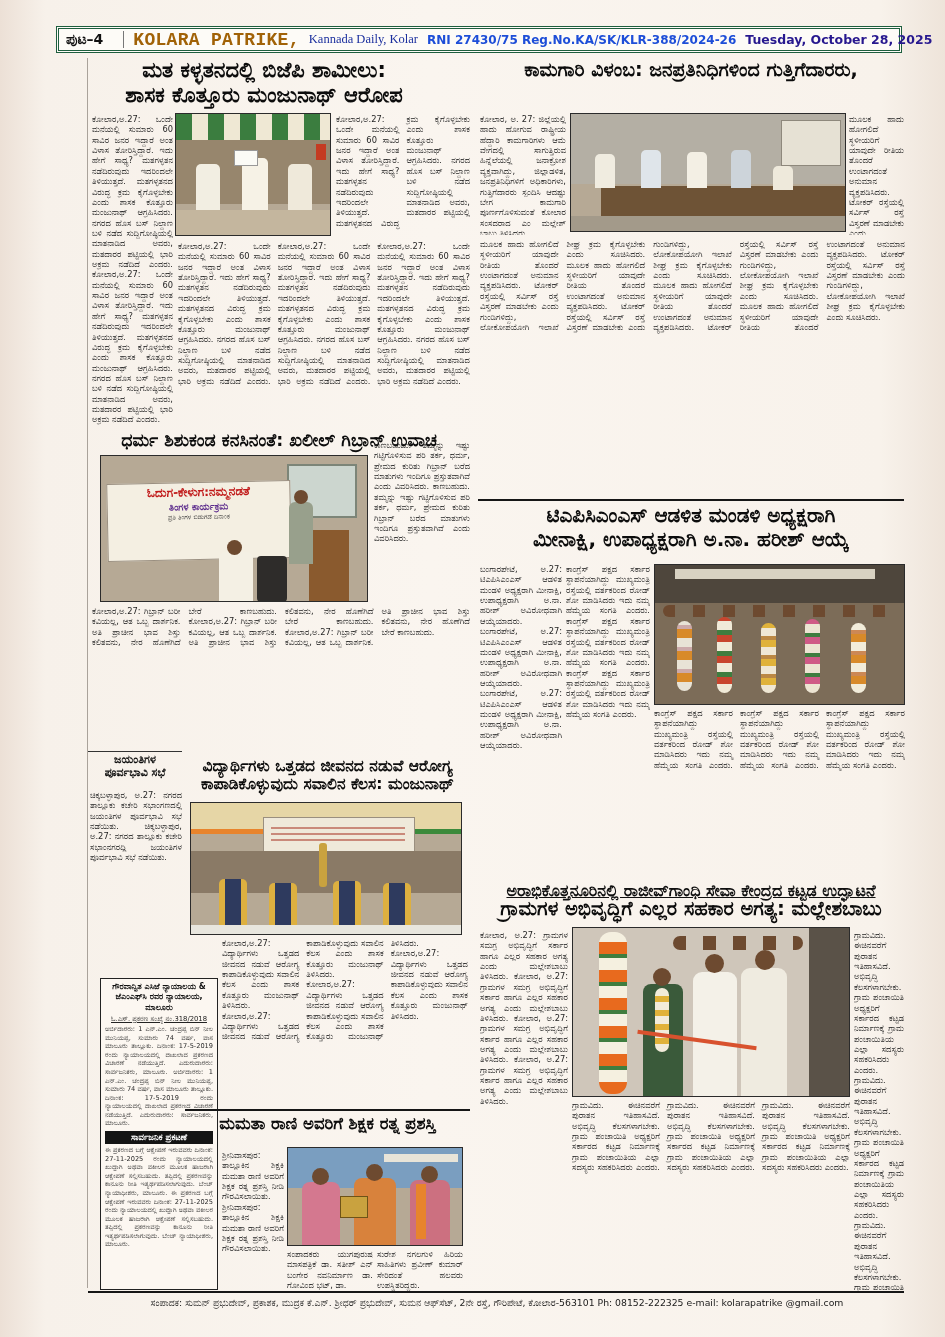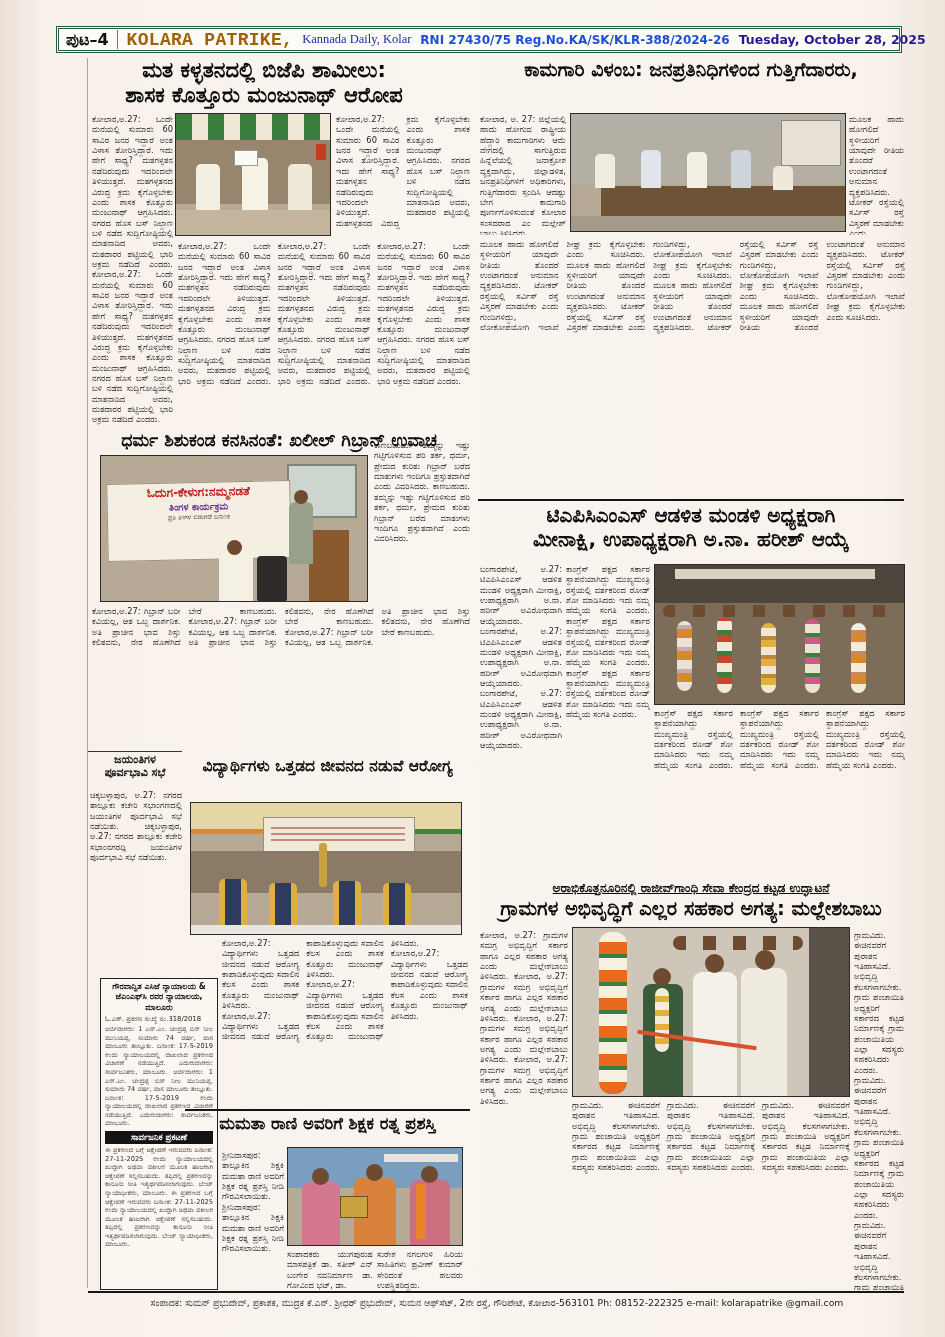--- a/index.html
+++ b/index.html
@@ -11,29 +11,29 @@
   .tiny{font-size:6.6px;line-height:1.3;text-align:justify;overflow:hidden;color:#2c2c2c;}
   .cols2{column-count:2;column-gap:7px;}
   .cols3{column-count:3;column-gap:7px;}
   .cols4{column-count:4;column-gap:8px;}
   .cols5{column-count:5;column-gap:8px;}
   .rule{background:#161616;}
   .photo{position:absolute;border:1px solid #2b2b2b;overflow:hidden;background:#b6a995;box-sizing:border-box;}
   .shape{position:absolute;}
   .masthead{position:absolute;left:56px;top:26px;width:846px;height:27px;border:3px double #1e5e3e;background:#fdfbf7;
             display:flex;align-items:center;gap:9px;padding:0 7px;box-sizing:border-box;white-space:nowrap;}
-  .mh-page{font-weight:bold;font-size:16px;color:#111;border-right:1px solid #777;padding-right:8px;}
+  .mh-page{font-weight:bold;font-size:14px;color:#111;border-right:1px solid #777;padding-right:20px;}
   .mh-title{font-weight:bold;font-size:18px;color:#a16207;letter-spacing:.3px;font-family:Liberation Mono, monospace;}
   .mh-sub{font-family:"Liberation Serif","DejaVu Serif",serif;font-size:12.5px;color:#1a2f9e;}
   .mh-rni{font-weight:bold;font-size:12px;color:#1d4ed8;}
   .mh-date{font-weight:bold;font-size:12.5px;color:#27188f;margin-left:auto;}
   .kicker{font-weight:bold;text-align:center;text-decoration:underline;color:#101010;}
   .notice{border:1.5px solid #222;background:#fcf7f1;padding:3px 4px;}
   .notice-title{font-size:8px;font-weight:bold;text-align:center;line-height:1.3;color:#111;}
-  .notice-case{font-size:6.8px;margin:2px 0;color:#222;}
+  .notice-case{font-size:6.8px;text-align:center;margin:2px 0;color:#222;text-decoration:underline;}
   .band{background:#141414;color:#fff;font-weight:bold;text-align:center;font-size:8.5px;padding:1px 0;margin:2px 0;}
   .footer-text{font-size:9.3px;text-align:center;color:#1a1a1a;white-space:nowrap;overflow:hidden;}
   .banner-card{position:absolute;background:#f4efe2;border:1px solid #9a8f80;text-align:center;transform:rotate(-1.2deg);}
   .banner-l1{color:#c01818;font-weight:bold;font-size:12px;line-height:1.5;}
   .banner-l2{color:#5b2a8c;font-weight:bold;font-size:9.5px;line-height:1.3;}
   .banner-l3{color:#333;font-size:6.5px;line-height:1.4;}
 </style>
 </head>
 <body>
 
@@ -135,20 +135,21 @@
   <div class="abs notice" style="left:100px;top:978px;width:118px;height:312px;">
     <div class="notice-title">ಗೌರವಾನ್ವಿತ ಎಸಿಜೆ ನ್ಯಾಯಾಲಯ &amp; ಜೆಎಂಎಫ್‌ಸಿ ರವರ ನ್ಯಾಯಾಲಯ, ಮಾಲೂರು</div>
     <div class="notice-case">ಓ.ಎಸ್. ಪ್ರಕರಣ ಸಂಖ್ಯೆ ನಂ.318/2018</div>
     <div class="tiny" style="height:104px;">ಅರ್ಜಿದಾರರು: 1 ಎನ್.ಎಂ. ಚಂದ್ರಪ್ಪ ಬಿನ್ ನೀಲ ಮುನಿಯಪ್ಪ, ಸುಮಾರು 74 ವರ್ಷ, ವಾಸ ಮಾಲೂರು ತಾಲ್ಲೂಕು. ದಿನಾಂಕ: 17-5-2019 ರಂದು ನ್ಯಾಯಾಲಯದಲ್ಲಿ ದಾಖಲಾದ ಪ್ರಕರಣದ ವಿಚಾರಣೆ ನಡೆಯುತ್ತಿದೆ. ಎದುರುದಾರರು: ಸಾರ್ವಜನಿಕರು, ಮಾಲೂರು. ಅರ್ಜಿದಾರರು: 1 ಎನ್.ಎಂ. ಚಂದ್ರಪ್ಪ ಬಿನ್ ನೀಲ ಮುನಿಯಪ್ಪ, ಸುಮಾರು 74 ವರ್ಷ, ವಾಸ ಮಾಲೂರು ತಾಲ್ಲೂಕು. ದಿನಾಂಕ: 17-5-2019 ರಂದು ನ್ಯಾಯಾಲಯದಲ್ಲಿ ದಾಖಲಾದ ಪ್ರಕರಣದ ವಿಚಾರಣೆ ನಡೆಯುತ್ತಿದೆ. ಎದುರುದಾರರು: ಸಾರ್ವಜನಿಕರು, ಮಾಲೂರು.</div>
     <div class="band">ಸಾರ್ವಜನಿಕ ಪ್ರಕಟಣೆ</div>
     <div class="tiny" style="height:138px;">ಈ ಪ್ರಕರಣದ ಬಗ್ಗೆ ಆಕ್ಷೇಪಣೆ ಇರುವವರು ದಿನಾಂಕ: 27-11-2025 ರಂದು ನ್ಯಾಯಾಲಯದಲ್ಲಿ ಖುದ್ದಾಗಿ ಅಥವಾ ವಕೀಲರ ಮೂಲಕ ಹಾಜರಾಗಿ ಆಕ್ಷೇಪಣೆ ಸಲ್ಲಿಸಬಹುದು. ತಪ್ಪಿದಲ್ಲಿ ಪ್ರಕರಣವನ್ನು ಕಾನೂನು ರೀತಿ ಇತ್ಯರ್ಥಪಡಿಸಲಾಗುವುದು. ಬೆಂಚ್ ನ್ಯಾಯಾಧೀಶರು, ಮಾಲೂರು. ಈ ಪ್ರಕರಣದ ಬಗ್ಗೆ ಆಕ್ಷೇಪಣೆ ಇರುವವರು ದಿನಾಂಕ: 27-11-2025 ರಂದು ನ್ಯಾಯಾಲಯದಲ್ಲಿ ಖುದ್ದಾಗಿ ಅಥವಾ ವಕೀಲರ ಮೂಲಕ ಹಾಜರಾಗಿ ಆಕ್ಷೇಪಣೆ ಸಲ್ಲಿಸಬಹುದು. ತಪ್ಪಿದಲ್ಲಿ ಪ್ರಕರಣವನ್ನು ಕಾನೂನು ರೀತಿ ಇತ್ಯರ್ಥಪಡಿಸಲಾಗುವುದು. ಬೆಂಚ್ ನ್ಯಾಯಾಧೀಶರು, ಮಾಲೂರು.</div>
   </div>
 
   <div class="abs hl" style="left:185px;top:757px;width:285px;font-size:15.5px;">
     <div>ವಿದ್ಯಾರ್ಥಿಗಳು ಒತ್ತಡದ ಜೀವನದ ನಡುವೆ ಆರೋಗ್ಯ</div>
+    <div>ಕಾಪಾಡಿಕೊಳ್ಳುವುದು ಸವಾಲಿನ ಕೆಲಸ: ಮಂಜುನಾಥ್</div>
   </div>
   <div class="photo" style="left:190px;top:802px;width:272px;height:133px;">
     <div class="shape" style="left:0;top:0;width:272px;height:28px;background:#e6d6a6;"></div>
     <div class="shape" style="left:0;top:26px;width:272px;height:5px;background:linear-gradient(90deg,#e8842c 0 33%,#f4f1e6 33% 66%,#3b8a3b 66%);"></div>
     <div class="shape" style="left:72px;top:14px;width:150px;height:34px;background:#efe9da;border:1px solid #9a8f7f;"></div>
     <div class="shape" style="left:80px;top:20px;width:134px;height:22px;background:repeating-linear-gradient(0deg,transparent 0 4px,#b04a3a 4px 6px);opacity:.6;"></div>
     <div class="shape" style="left:0;top:48px;width:272px;height:42px;background:#8a7a66;"></div>
     <div class="shape" style="left:28px;top:76px;width:28px;height:50px;background:linear-gradient(90deg,#ddb040 0 6px,#2e3a5e 6px 22px,#ddb040 22px);border-radius:5px 5px 0 0;"></div>
     <div class="shape" style="left:78px;top:80px;width:28px;height:46px;background:linear-gradient(90deg,#ddb040 0 6px,#2e3a5e 6px 22px,#ddb040 22px);border-radius:5px 5px 0 0;"></div>
     <div class="shape" style="left:142px;top:78px;width:28px;height:48px;background:linear-gradient(90deg,#ddb040 0 6px,#2e3a5e 6px 22px,#ddb040 22px);border-radius:5px 5px 0 0;"></div>
@@ -169,21 +170,21 @@
     <div class="shape" style="left:66px;top:30px;width:42px;height:69px;background:#d8823c;border-radius:8px 8px 0 0;"></div>
     <div class="shape" style="left:78px;top:16px;width:17px;height:17px;background:#6d4a30;border-radius:50%;"></div>
     <div class="shape" style="left:122px;top:32px;width:40px;height:67px;background:#cc7080;border-radius:8px 8px 0 0;"></div>
     <div class="shape" style="left:133px;top:18px;width:17px;height:17px;background:#6d4a30;border-radius:50%;"></div>
     <div class="shape" style="left:128px;top:36px;width:10px;height:55px;background:#e8842c;"></div>
     <div class="shape" style="left:52px;top:48px;width:26px;height:20px;background:#c9a23f;border:1px solid #6e5318;"></div>
   </div>
   <div class="abs bodytxt" style="left:287px;top:1249px;width:86px;height:52px;">ಸಂಪಾದಕರು ಯುಗಪುರುಷ ಮಾಸಪತ್ರಿಕೆ ಡಾ. ಸತೀಶ್ ಎನ್ ಬಂಗೇರ ನವನಿರ್ಮಾಣ ಡಾ. ಗೋವಿಂದ ಭಟ್, ಡಾ.</div>
   <div class="abs bodytxt" style="left:377px;top:1249px;width:86px;height:52px;">ಸುರೇಶ ನಗಲಗುಳಿ ಹಿರಿಯ ಸಾಹಿತಿಗಳು ಪ್ರವೀಣ್ ಕುಮಾರ್ ಸೇರಿದಂತೆ ಹಲವರು ಉಪಸ್ಥಿತರಿದ್ದರು.</div>
 
-  <div class="abs kicker" style="left:478px;top:881px;width:426px;font-size:12px;">ಅರಾಭಿಕೊತ್ತನೂರಿನಲ್ಲಿ ರಾಜೀವ್‌ಗಾಂಧಿ ಸೇವಾ ಕೇಂದ್ರದ ಕಟ್ಟಡ ಉದ್ಘಾಟನೆ</div>
+  <div class="abs kicker" style="left:478px;top:881px;width:426px;font-size:16px;">ಅರಾಭಿಕೊತ್ತನೂರಿನಲ್ಲಿ ರಾಜೀವ್‌ಗಾಂಧಿ ಸೇವಾ ಕೇಂದ್ರದ ಕಟ್ಟಡ ಉದ್ಘಾಟನೆ</div>
   <div class="abs hl" style="left:478px;top:897px;width:426px;font-size:19.5px;">ಗ್ರಾಮಗಳ ಅಭಿವೃದ್ಧಿಗೆ ಎಲ್ಲರ ಸಹಕಾರ ಅಗತ್ಯ: ಮಲ್ಲೇಶಬಾಬು</div>
   <div class="photo" style="left:572px;top:927px;width:278px;height:170px;">
     <div class="shape" style="left:0;top:0;width:278px;height:170px;background:#cfc6ba;"></div>
     <div class="shape" style="left:236px;top:0;width:42px;height:170px;background:#5a5248;"></div>
     <div class="shape" style="left:26px;top:4px;width:28px;height:162px;border-radius:12px;background:repeating-linear-gradient(0deg,#e86a1e 0 12px,#f5f0e0 12px 24px,#3f7d3f 24px 28px);"></div>
     <div class="shape" style="left:70px;top:56px;width:40px;height:112px;background:#3a5a3a;border-radius:8px 8px 0 0;"></div>
     <div class="shape" style="left:80px;top:40px;width:18px;height:18px;background:#6d4a30;border-radius:50%;"></div>
     <div class="shape" style="left:82px;top:60px;width:14px;height:64px;border-radius:7px;background:repeating-linear-gradient(0deg,#f2ecda 0 8px,#e0b23a 8px 14px);"></div>
     <div class="shape" style="left:120px;top:44px;width:44px;height:124px;background:#f4f1e8;border-radius:9px 9px 0 0;"></div>
     <div class="shape" style="left:132px;top:26px;width:19px;height:19px;background:#6d4a30;border-radius:50%;"></div>

